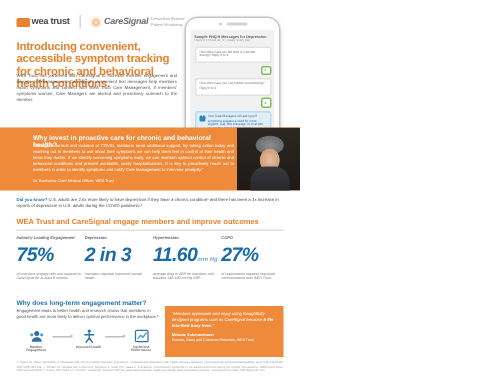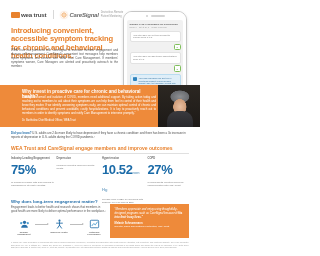--- a/index.html
+++ b/index.html
@@ -93,21 +93,21 @@
   .dyk b{color:#2a72ab;}
 
   .sec-title{
     position:absolute;left:11px;top:145px;width:178px;
     font-size:5px;font-weight:bold;color:#e8822e;line-height:6px;
   }
   .rule{position:absolute;left:11px;top:153px;width:178px;height:.6px;background:#e0e0e0;}
 
   
   .stats{position:absolute;left:11px;top:157px;width:180px;display:flex;gap:2px;}
-  .stat{width:44px;}
+  .stat{width:44px;font-style:italic;}
   .stat-label{font-size:2.7px;font-weight:bold;color:#6b6b6b;line-height:3.2px;min-height:6.4px;}
   .stat-num{font-size:13px;font-weight:bold;color:#1b6ba8;line-height:14px;letter-spacing:-.4px;}
   .stat-num .suffix{font-size:4px;color:#7aa8c9;letter-spacing:0;}
   .stat-desc{font-size:2.4px;line-height:3.1px;color:#7b7b7b;margin-top:1px;}
 
   
   .why-t{position:absolute;left:11px;top:199px;width:110px;font-size:4.4px;font-weight:bold;color:#2a72ab;}
   .why-p{position:absolute;left:11px;top:206px;width:95px;font-size:2.8px;line-height:3.9px;color:#555;}
   .flow{position:absolute;left:13px;top:219px;width:92px;display:flex;align-items:flex-start;}
   .flow-step{width:22px;text-align:center;}
@@ -202,25 +202,26 @@
   <div class="rule"></div>
 
   <div class="stats">
     <div class="stat">
       <div class="stat-label">Industry-Leading Engagement</div>
       <div class="stat-num"><span>75%</span><span class="suffix"></span></div>
       <div class="stat-desc">of members engage with and respond to CareSignal for at least 6 months.</div>
     </div>
     <div class="stat">
       <div class="stat-label">Depression</div>
+      <div class="stat-num"><span>2 in 3</span><span class="suffix"></span></div>
       <div class="stat-desc">members reported improved mental health.</div>
     </div>
     <div class="stat">
       <div class="stat-label">Hypertension</div>
-      <div class="stat-num"><span>10.52</span><span class="suffix">mm Hg</span></div>
+      <div class="stat-num"><span>11.60</span><span class="suffix">mm Hg</span></div>
       <div class="stat-desc">average drop in SBP for members with baseline 140-160 mmHg SBP.</div>
     </div>
     <div class="stat">
       <div class="stat-label">COPD</div>
       <div class="stat-num"><span>27%</span><span class="suffix"></span></div>
       <div class="stat-desc">of respondents reported improved communication with WEA Trust.</div>
     </div>
   </div>
 
   <div class="why-t">Why does long-term engagement matter?</div>

